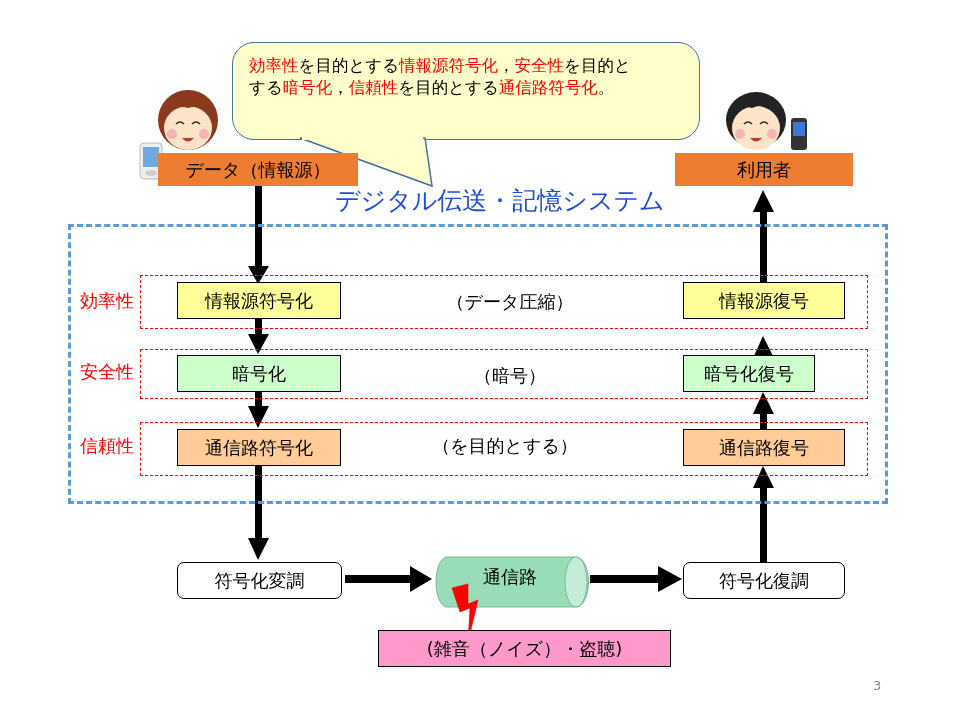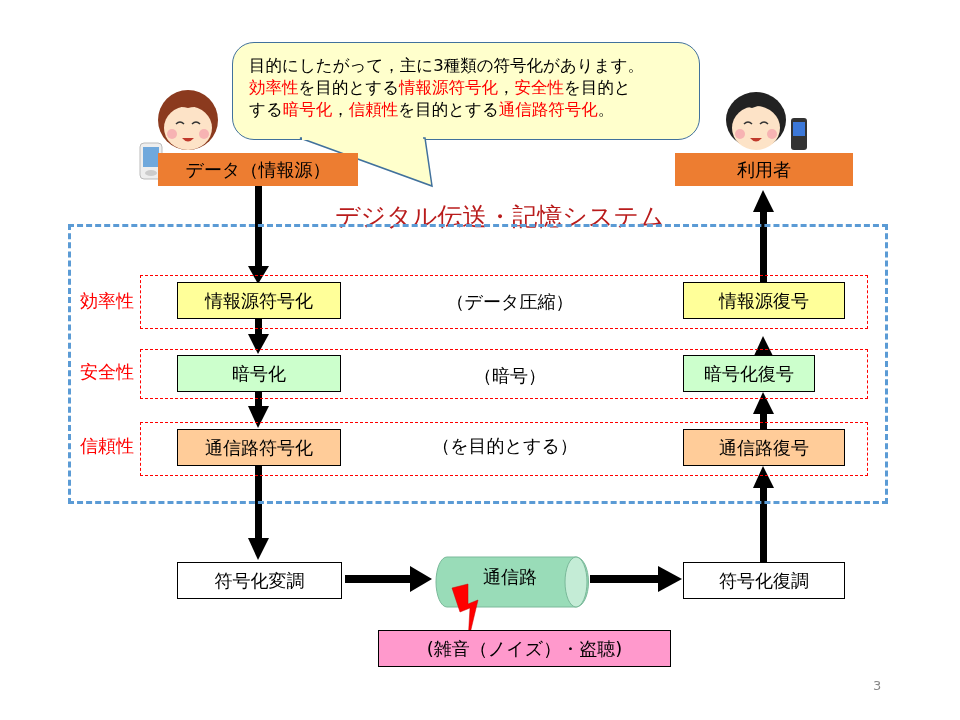--- a/index.html
+++ b/index.html
@@ -3,41 +3,40 @@
 <meta charset="utf-8">
 <style>
   html, body { margin:0; padding:0; }
   body { width:960px; height:720px; background:#ffffff; position:relative; overflow:hidden;
          font-family:"DejaVu Sans", sans-serif; color:#000; }
   .box { position:absolute; box-sizing:border-box; border:1px solid #000; display:flex;
          align-items:center; justify-content:center; font-size:18px; }
   .yellow { background:#ffff99; }
   .green { background:#ccffcc; }
   .peach { background:#ffcc99; }
-  .white { background:#ffffff; }
+  .white { background:#ffffff;border-radius:7px; }
   .pink { background:#ff99cc; }
   .orange { background:#ed7d31; color:#000000; border:none; font-size:18px; }
   .layer { position:absolute; box-sizing:border-box; border:1px dashed #ff0000; }
   .label-red { position:absolute; color:#ff0000; font-size:18px; }
   .mid-text { position:absolute; font-size:18px; text-align:center; }
   .sys-frame { position:absolute; left:68px; top:224px; width:820px; height:280px; box-sizing:border-box;
                border:3px dashed #5b9bd5; border-style:dashed; }
-  .sys-title { position:absolute; left:335px; top:200px; font-size:25px; color:#b91c1c; }
+  .sys-title { position:absolute; left:335px; top:184px; font-size:25px; color:#1d4ed8; }
   .bubble { position:absolute; left:232px; top:42px; width:468px; height:98px; box-sizing:border-box;
             background:#ffffcc; border:1.5px solid #41719c; border-radius:22px; padding:12px 16px;
             font-size:16.5px; line-height:22px; }
   .red { color:#ff0000; }
   .page-num { position:absolute; left:873px; top:678px; font-size:13px; color:#888; }
   svg.overlay { position:absolute; left:0; top:0; }
 </style>
 </head>
 <body>
 
 <div class="bubble">
-  <div>目的にしたがって，主に3種類の符号化があります。</div>
   <div>
     <span class="red">効率性</span><span>を目的とする</span><span class="red">情報源符号化</span><span>，</span><span class="red">安全性</span><span>を目的と</span>
   </div>
   <div>
     <span>する</span><span class="red">暗号化</span><span>，</span><span class="red">信頼性</span><span>を目的とする</span><span class="red">通信路符号化</span><span>。</span>
   </div>
 </div>
 
 <svg class="overlay" width="960" height="720">
 

